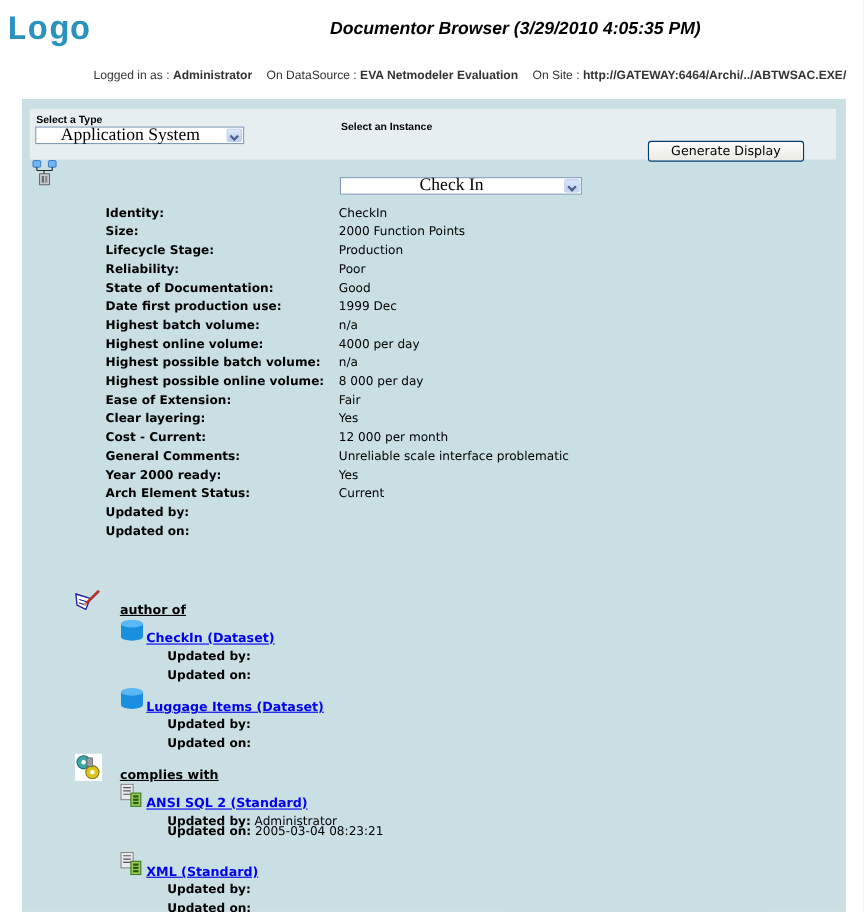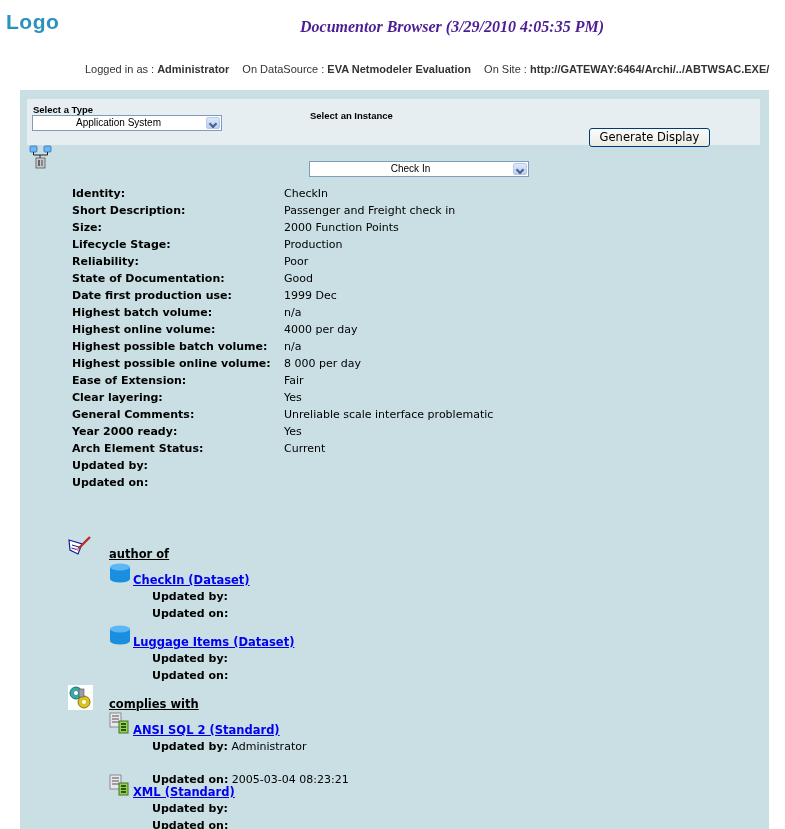--- a/index.html
+++ b/index.html
@@ -1,33 +1,33 @@
 <!DOCTYPE html>
 <html><head>
 <meta charset="utf-8">
 <style>
   html, body { margin:0; padding:0; background:#ffffff; }
   body { width:785px; height:829px; overflow:hidden; position:relative; font-family:"DejaVu Sans", sans-serif; }
-  .logo { position:absolute; left:6px; top:10px; font-family:Liberation Sans, sans-serif; font-weight:bold; font-size:21px; color:#2a93bd; letter-spacing:0.5px; }
-  .title { position:absolute; left:300px; top:18px; font-family:Liberation Serif, serif; font-weight:bold; font-style:italic; font-size:16px; color:#4c1d95;text-align:center; }
+  .logo { position:absolute; left:6px; top:10px; font-family:Liberation Mono, monospace; font-weight:bold; font-size:31px; color:#2a93bd; letter-spacing:0.5px; }
+  .title { position:absolute; left:300px; top:18px; font-family:Liberation Sans, sans-serif; font-weight:bold; font-style:italic; font-size:16px; color:#000000;text-align:center; }
   .infobar { position:absolute; left:85px; top:63px; font-family:"Liberation Sans", sans-serif; font-size:11px; color:#333; white-space:nowrap;text-align:right; }
   .infobar b { font-weight:bold; color:#333; }
   .infobar .gap { display:inline-block; width:10px; }
   .panel { position:absolute; left:20px; top:90px; width:749px; height:739px; background:#c9dfe3; }
   .selbox { position:absolute; left:7px; top:9px; width:733px; height:46px; background:#e6eef1; }
   .lbl { position:absolute; font-family:"Liberation Sans", sans-serif; font-weight:bold; font-size:9.5px; color:#000; }
-  .sel { position:absolute; height:16px; background:#fff; border:1px solid #7f9db9; font-family:Liberation Sans, sans-serif; font-size:10px; color:#000; box-sizing:border-box; }
+  .sel { position:absolute; height:16px; background:#fff; border:1px solid #7f9db9; font-family:Liberation Serif, serif; font-size:16px; color:#000; box-sizing:border-box; }
   .sel .val { position:absolute; left:0; right:17px; top:0; text-align:center; line-height:14px; }
   .sel .arrow { position:absolute; right:1px; top:1px; width:14px; height:12px; background:linear-gradient(#dde8fb,#b8cdf3); border:1px solid #b6c9ee; box-sizing:border-box; border-radius:2px; }
   .sel .arrow::after { content:""; position:absolute; left:3px; top:3px; width:4px; height:4px; border-right:2px solid #4d6185; border-bottom:2px solid #4d6185; transform:rotate(45deg); }
-  .btn { position:absolute; left:562px; top:29px; width:121px; height:19px; background:linear-gradient(#fbfbfb,#ebebe5); border:1px solid #003c74; border-radius:3px; font-family:"DejaVu Sans", sans-serif; font-size:11.5px; color:#000; text-align:center; line-height:17px; box-sizing:border-box; cursor:pointer; }
+  .btn { position:absolute; left:562px; top:29px; width:142px; height:19px; background:linear-gradient(#fbfbfb,#ebebe5); border:1px solid #003c74; border-radius:3px; font-family:"DejaVu Sans", sans-serif; font-size:11.5px; color:#000; text-align:center; line-height:17px; box-sizing:border-box; cursor:pointer; }
   .main-link { position:absolute; left:33px; top:67px; font-family:"DejaVu Sans", sans-serif; font-weight:bold; font-size:11.5px; color:#0000ee; text-decoration:underline; }
   .icon { position:absolute; }
   .props { position:absolute; left:52px; top:95px; font-size:11px; }
-  .prow { height:17px; line-height:17px; white-space:nowrap; }
+  .prow { height:17px; line-height:17px; white-space:nowrap;margin-left:24px; }
   .pk { display:inline-block; width:212px; font-weight:bold; color:#000; }
   .pv { color:#000; }
   .rel { position:absolute; font-weight:bold; font-size:11.5px; color:#000; text-decoration:underline;margin-left:16px; }
   .child-link { position:absolute; font-weight:bold; font-size:11.5px; color:#0000ee; text-decoration:underline; white-space:nowrap; }
   .child-prop { position:absolute; font-size:11px; white-space:nowrap; height:17px; line-height:17px; }
   .child-prop b { font-weight:bold; color:#000; }
 </style>
 </head>
 <body>
 
@@ -62,32 +62,32 @@
     <line x1="18.5" y1="7" x2="18.5" y2="10" stroke="#222" stroke-width="1"></line>
     <line x1="4.5" y1="10" x2="18.5" y2="10" stroke="#222" stroke-width="1"></line>
     <line x1="11" y1="10" x2="11" y2="13" stroke="#222" stroke-width="1"></line>
     <rect x="7" y="13" width="9" height="10" fill="#c8c8d0" stroke="#555" stroke-width="0.8"></rect>
     <rect x="9" y="15" width="2" height="6" fill="#666"></rect>
     <rect x="12" y="15" width="2" height="6" fill="#888"></rect>
   </svg>
 
   <div class="props">
     <div class="prow"><span class="pk">Identity:</span><span class="pv">CheckIn</span></div>
-    <div class="prow"><span class="pk">Short Description:</span><span class="pv">Passenger and Freight check in</span></div>
     <div class="prow"><span class="pk">Size:</span><span class="pv">2000 Function Points</span></div>
     <div class="prow"><span class="pk">Lifecycle Stage:</span><span class="pv">Production</span></div>
     <div class="prow"><span class="pk">Reliability:</span><span class="pv">Poor</span></div>
     <div class="prow"><span class="pk">State of Documentation:</span><span class="pv">Good</span></div>
     <div class="prow"><span class="pk">Date first production use:</span><span class="pv">1999 Dec</span></div>
     <div class="prow"><span class="pk">Highest batch volume:</span><span class="pv">n/a</span></div>
     <div class="prow"><span class="pk">Highest online volume:</span><span class="pv">4000 per day</span></div>
     <div class="prow"><span class="pk">Highest possible batch volume:</span><span class="pv">n/a</span></div>
     <div class="prow"><span class="pk">Highest possible online volume:</span><span class="pv">8 000 per day</span></div>
     <div class="prow"><span class="pk">Ease of Extension:</span><span class="pv">Fair</span></div>
     <div class="prow"><span class="pk">Clear layering:</span><span class="pv">Yes</span></div>
+    <div class="prow"><span class="pk">Cost - Current:</span><span class="pv">12 000 per month</span></div>
     <div class="prow"><span class="pk">General Comments:</span><span class="pv">Unreliable scale interface problematic</span></div>
     <div class="prow"><span class="pk">Year 2000 ready:</span><span class="pv">Yes</span></div>
     <div class="prow"><span class="pk">Arch Element Status:</span><span class="pv">Current</span></div>
     <div class="prow"><span class="pk">Updated by:</span><span class="pv"></span></div>
     <div class="prow"><span class="pk">Updated on:</span><span class="pv"></span></div>
   </div>
 
   <svg class="icon" style="left:48px;top:446px;" width="24" height="20" viewBox="0 0 24 20">
     <path d="M1 4 L14 8 L10 18 L2 14 Z" fill="#ffffff" stroke="#1a1aa0" stroke-width="1.2"></path>
     <line x1="4" y1="9" x2="11" y2="11" stroke="#1a1aa0" stroke-width="1"></line>
@@ -128,21 +128,21 @@
     <line x1="3" y1="4" x2="10" y2="4" stroke="#555" stroke-width="1"></line>
     <line x1="3" y1="7" x2="10" y2="7" stroke="#555" stroke-width="1"></line>
     <line x1="3" y1="10" x2="10" y2="10" stroke="#555" stroke-width="1"></line>
     <rect x="10" y="9" width="9" height="12" fill="#9acd5a" stroke="#3d7a1a" stroke-width="1"></rect>
     <rect x="12" y="11" width="5" height="2" fill="#2a5a10"></rect>
     <rect x="12" y="14" width="5" height="2" fill="#2a5a10"></rect>
     <rect x="12" y="17" width="5" height="2" fill="#2a5a10"></rect>
   </svg>
   <div class="child-link" style="left:113px;top:633px;">ANSI SQL 2 (Standard)</div>
   <div class="child-prop" style="left:132px;top:648px;"><b>Updated by:</b><span> Administrator</span></div>
-  <div class="child-prop" style="left:132px;top:681px;"><b>Updated on:</b><span> 2005-03-04 08:23:21</span></div>
+  <div class="child-prop" style="left:132px;top:657px;"><b>Updated on:</b><span> 2005-03-04 08:23:21</span></div>
 
   <svg class="icon" style="left:89px;top:684px;" width="22" height="22" viewBox="0 0 22 22">
     <rect x="1" y="1" width="11" height="14" fill="#e8e8ee" stroke="#777" stroke-width="0.8"></rect>
     <line x1="3" y1="4" x2="10" y2="4" stroke="#555" stroke-width="1"></line>
     <line x1="3" y1="7" x2="10" y2="7" stroke="#555" stroke-width="1"></line>
     <line x1="3" y1="10" x2="10" y2="10" stroke="#555" stroke-width="1"></line>
     <rect x="10" y="9" width="9" height="12" fill="#9acd5a" stroke="#3d7a1a" stroke-width="1"></rect>
     <rect x="12" y="11" width="5" height="2" fill="#2a5a10"></rect>
     <rect x="12" y="14" width="5" height="2" fill="#2a5a10"></rect>
     <rect x="12" y="17" width="5" height="2" fill="#2a5a10"></rect>

